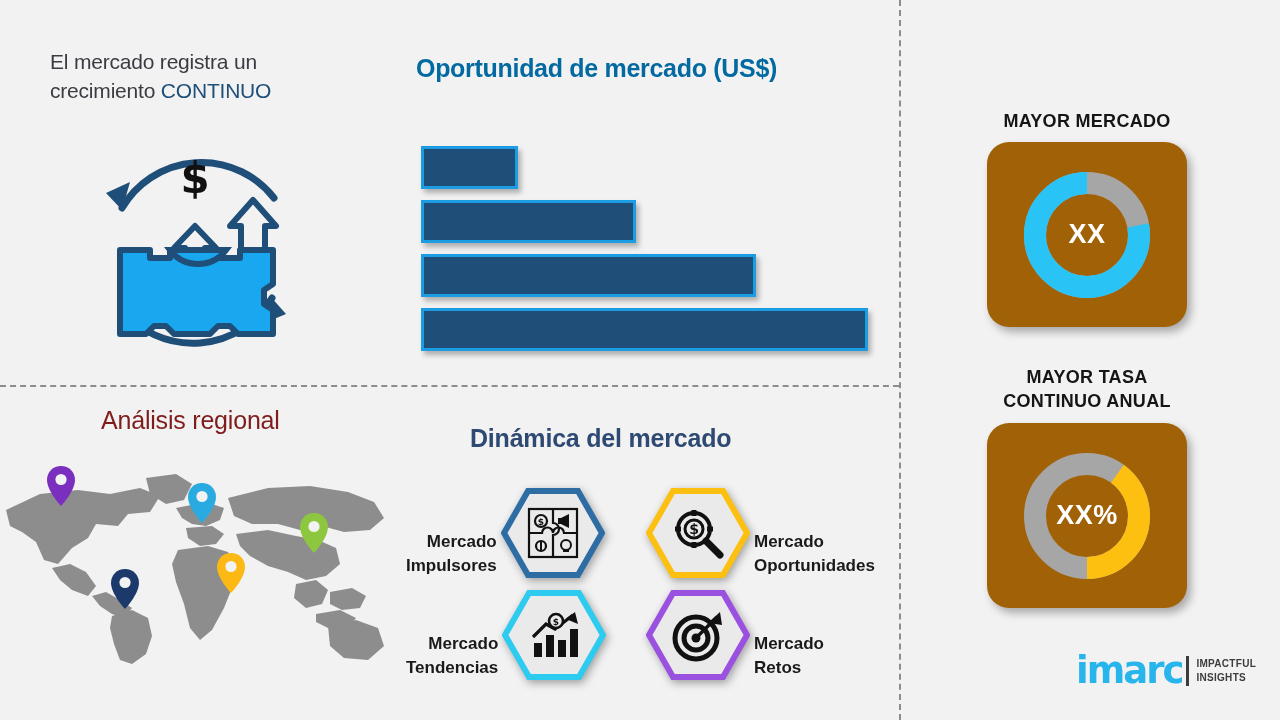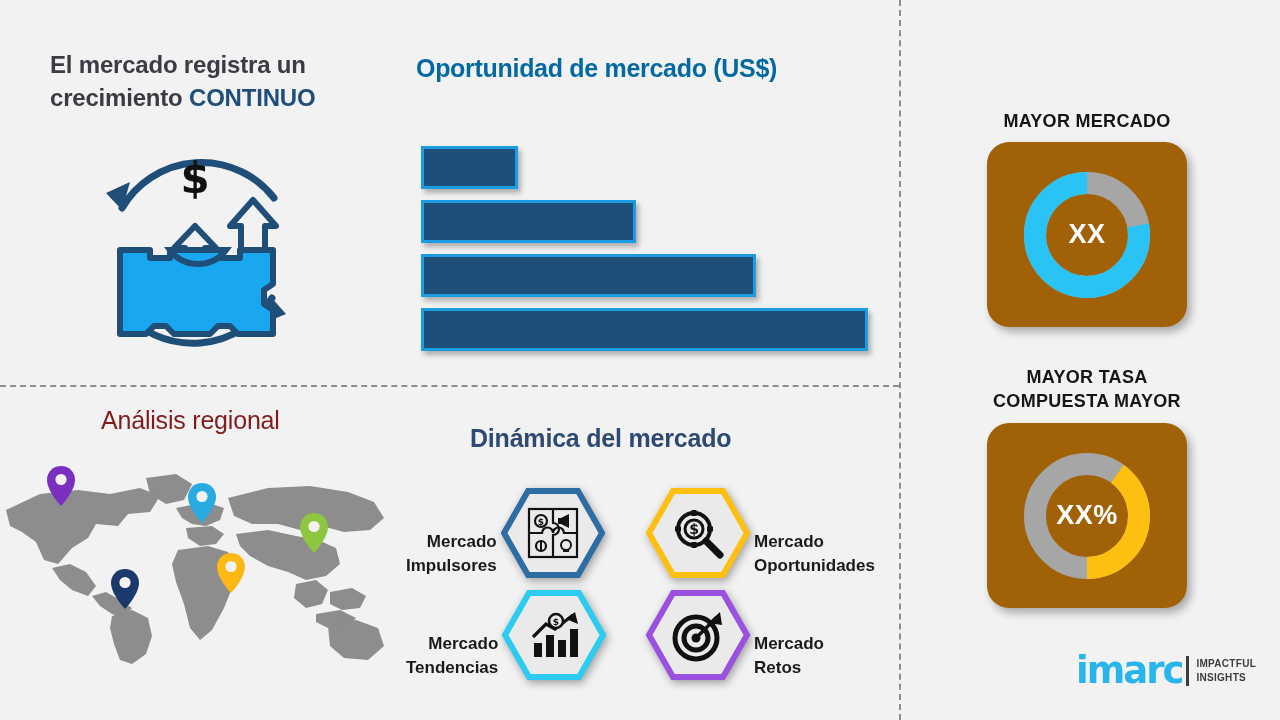--- a/index.html
+++ b/index.html
@@ -17,21 +17,21 @@
     border-left: 2px dashed #8d8d8d;
   }
   .divider-h {
     position: absolute; left: 0; top: 385px; width: 899px; height: 0;
     border-top: 2px dashed #8d8d8d;
   }
 
   
   .hl-title {
     position: absolute; left: 50px; top: 48px; width: 360px;
-    font-size: 24px; font-weight: bold; line-height: 1.38;
+    font-size: 21px; font-weight: normal; line-height: 1.38;
     color: #3b3b44; letter-spacing: -0.2px;
   }
   .hl-title .accent { color: #1f4e79; }
 
   .bar-title {
     position: absolute; left: 416px; top: 54px;
     font-size: 25px; font-weight: bold; color: #0369a1; letter-spacing: -0.3px;
   }
 
   .region-title {
@@ -322,21 +322,21 @@
   <div class="donut-card" style="left:987px; top:142px;">
     <svg viewBox="0 0 140 140" width="140" height="140">
       <circle cx="70" cy="70" r="52" fill="none" stroke="#A6A6A6" stroke-width="22"></circle>
       <circle cx="70" cy="70" r="52" fill="none" stroke="#29C3F5" stroke-width="22" stroke-dasharray="254.8 326.7" stroke-dashoffset="-71.9" transform="rotate(-90 70 70)"></circle>
     </svg>
     <div class="donut-center">XX</div>
   </div>
 
   <div class="donut-title" style="left:947px; top:366px;">
     <span>MAYOR TASA</span><br>
-    <span>COMPUESTA MAYOR</span>
+    <span>CONTINUO ANUAL</span>
   </div>
   <div class="donut-card" style="left:987px; top:423px;text-decoration:underline;">
     <svg viewBox="0 0 140 140" width="140" height="140">
       <circle cx="70" cy="70" r="52" fill="none" stroke="#A6A6A6" stroke-width="22"></circle>
       <circle cx="70" cy="70" r="52" fill="none" stroke="#FDC010" stroke-width="22" stroke-dasharray="130.7 450.8" stroke-dashoffset="0" transform="rotate(-90 70 70) scale(-1,1) translate(-140,0)"></circle>
     </svg>
     <div class="donut-center">XX%</div>
   </div>
 
   <div class="logo">

